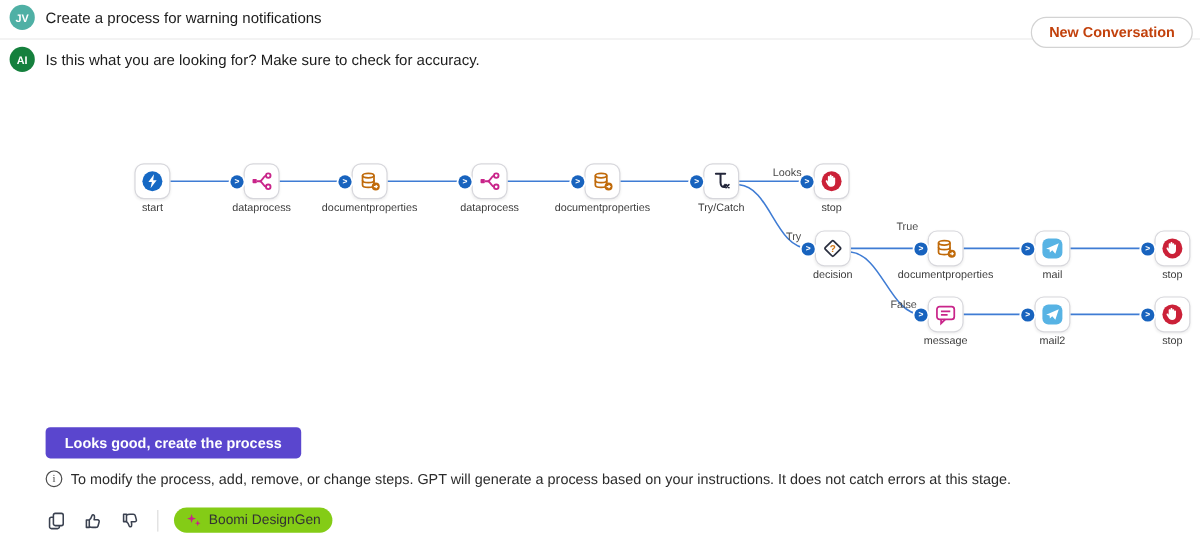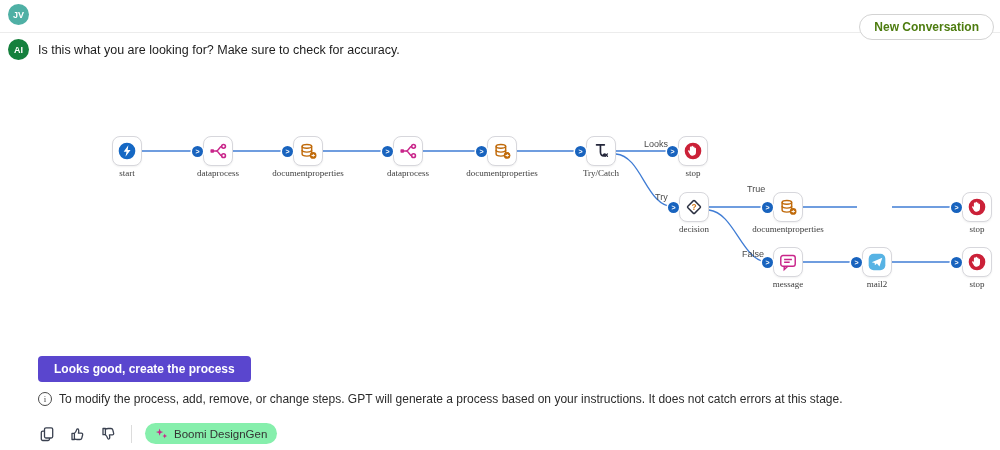--- a/index.html
+++ b/index.html
@@ -9,59 +9,60 @@
   
   .avatar { position:absolute; width:21px; height:21px; border-radius:50%; color:#fff;
             font-size:9px; font-weight:bold; display:flex; align-items:center; justify-content:center; }
   .avatar-user { left:8px; top:4px; background:#4FB0A5; }
   .avatar-ai   { left:8px; top:39px; background:#15803d; }
   .msg-text { position:absolute; font-size:12.5px; color:#1c1c1c; }
   .user-msg { left:38px; top:8px; }
   .ai-msg   { left:38px; top:43px; }
   .header-divider { position:absolute; left:0; top:32px; width:1000px; height:1px; background:#ececec; }
   .new-conv-btn { position:absolute; right:6px; top:14px; background:#fff; border:1px solid #d3d3d3;
-                  border-radius:16px; color:#4d7c0f; font-size:12px; font-weight:bold;
+                  border-radius:16px; color:#c2410c; font-size:12px; font-weight:bold;
                   padding:5px 14px; cursor:pointer; z-index:5; font-family:"Liberation Sans", sans-serif; }
 
   
   .wires { position:absolute; left:0; top:0; z-index:1; pointer-events:none; }
   .node { position:absolute; width:90px; text-align:center; z-index:2; }
   .nbox { width:30px; height:30px; margin:0 auto; background:#fff; border:1px solid #d7d7dc;
           border-radius:8px; display:flex; align-items:center; justify-content:center;
           box-shadow:0 1px 2px rgba(0,0,0,0.06); }
   .nbox svg { width:20px; height:20px; display:block; }
-  .nlabel { font-size:9px; color:#3c3c3c; margin-top:3px; line-height:1.1; white-space:nowrap;font-family:Liberation Serif, serif; }
+  .nlabel { font-size:9px; color:#3c3c3c; margin-top:3px; line-height:1.1; white-space:nowrap; }
   .dot { position:absolute; left:19px; top:9.5px; width:11px; height:11px; border-radius:50%;
          background:#1863BE; color:#fff; font-size:7px; font-weight:bold; line-height:11px;
          display:flex; align-items:center; justify-content:center; box-shadow:0 0 0 1.5px #fff; z-index:3; }
   .elabel { position:absolute; font-size:9px; color:#4a4a4a; z-index:2; }
 
   
   .confirm-btn { position:absolute; left:38px; top:356px; background:#5A46CE; color:#fff; border:none;
                  border-radius:4px; font-size:12px; font-weight:bold; padding:6px 16px; cursor:pointer;
                  font-family:"Liberation Sans", sans-serif; }
   .notice { position:absolute; left:38px; top:392px; display:flex; align-items:center; gap:7px; }
   .info-icon { width:14px; height:14px; border:1px solid #4a4a4a; border-radius:50%; color:#4a4a4a;
                font-size:9px; font-family:"Liberation Serif", serif; display:flex; align-items:center;
                justify-content:center; flex:0 0 auto; }
   .notice-text { font-size:12px; color:#2b2b2b; }
   .footer-bar { position:absolute; left:38px; top:423px; display:flex; align-items:center; gap:13px; }
   .fbtn { background:none; border:none; padding:0; cursor:pointer; width:18px; height:18px; }
   .fbtn svg { width:18px; height:18px; display:block; }
   .vdiv { width:1px; height:18px; background:#dcdcdc; }
-  .badge { display:inline-flex; align-items:center; gap:6px; background:#86efac; border-radius:12px;
+  .badge { display:inline-flex; align-items:center; gap:6px; background:#84cc16; border-radius:12px;
            padding:4px 10px;justify-content:center; }
   .badge-label { font-size:11.5px; color:#333; }
 </style>
 </head>
 <body>
 
 <div id="app">
 
   <div class="avatar avatar-user">JV</div>
+  <div class="msg-text user-msg">Create a process for warning notifications</div>
   <button class="new-conv-btn">New Conversation</button>
   <div class="header-divider"></div>
 
   <div class="avatar avatar-ai">AI</div>
   <div class="msg-text ai-msg">Is this what you are looking for? Make sure to check for accuracy.</div>
 
   <svg class="wires" width="1000" height="450" viewBox="0 0 1000 450">
     <g stroke="#3F7CD4" stroke-width="1.3" fill="none">
       <path d="M142,151 H198"></path>
       <path d="M233,151 H288"></path>
@@ -189,20 +190,30 @@
           <ellipse cx="8" cy="4.8" rx="4.3" ry="1.7"></ellipse>
           <path d="M3.7,4.8 v7 c0,1 1.9,1.8 4.3,1.8 s4.3,-0.8 4.3,-1.8 v-7"></path>
           <path d="M3.7,8.2 c0,1 1.9,1.8 4.3,1.8 s4.3,-0.8 4.3,-1.8"></path>
           <circle cx="13.6" cy="13" r="3" fill="#C06A0A" stroke="none"></circle>
           <path d="M12.2,13 h2.6 M13.6,11.9 l1.1,1.1 -1.1,1.1" stroke="#fff" stroke-width="0.9"></path>
         </svg>
     </div>
     <div class="nlabel">documentproperties</div>
   </div>
 
+  <div class="node" style="left:832px;top:192px">
+    <span class="dot">&gt;</span>
+    <div class="nbox">
+      <svg viewBox="0 0 18 18">
+          <rect x="1.5" y="1.5" width="15" height="15" rx="4.5" fill="#57B3E4"></rect>
+          <path d="M4.3,9.3 L13.8,5.2 L11.2,13 L8.9,10.3 L7.1,12 L6.9,9.8 Z" fill="#fff"></path>
+        </svg>
+    </div>
+    <div class="nlabel">mail</div>
+  </div>
 
   <div class="node" style="left:932px;top:192px">
     <span class="dot">&gt;</span>
     <div class="nbox">
       <svg viewBox="0 0 18 18">
           <circle cx="9" cy="9" r="7.5" fill="#CB2138"></circle>
           <path d="M6.2,9.5 V5.8 c0,-1 1.4,-1 1.4,0 V5 c0,-1 1.4,-1 1.4,0 v0.8 c0,-1 1.4,-1 1.4,0 v1 c0,-0.9 1.3,-0.9 1.3,0.1 v3.3 c0,1.9 -1.2,3 -2.9,3 c-1.5,0 -2.2,-0.6 -2.9,-1.8 l-1.2,-2 c-0.5,-0.9 0.6,-1.5 1.2,-0.7 z" fill="#fff"></path>
         </svg>
     </div>
     <div class="nlabel">stop</div>

